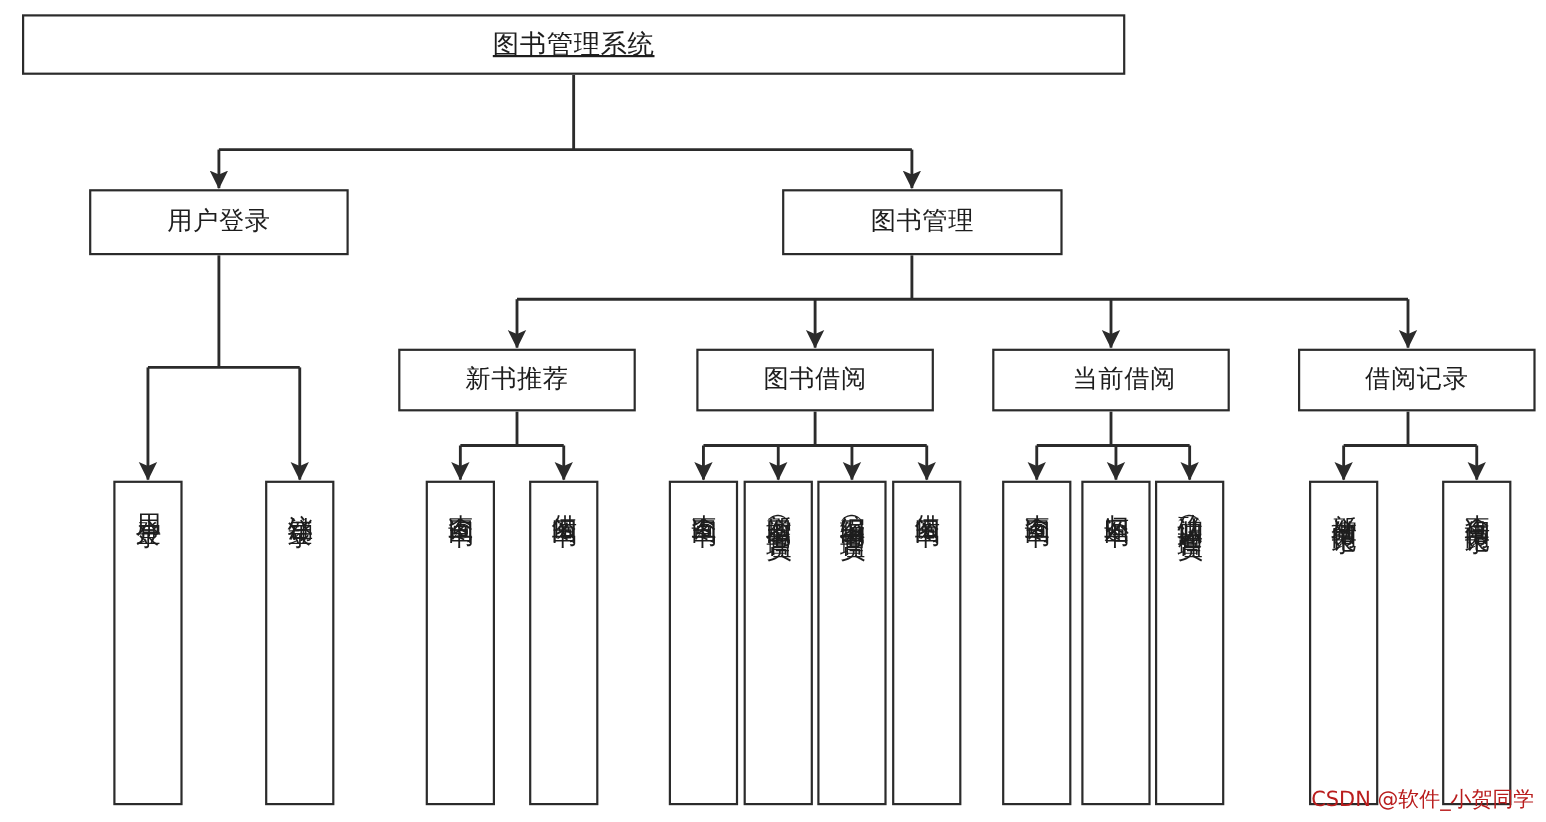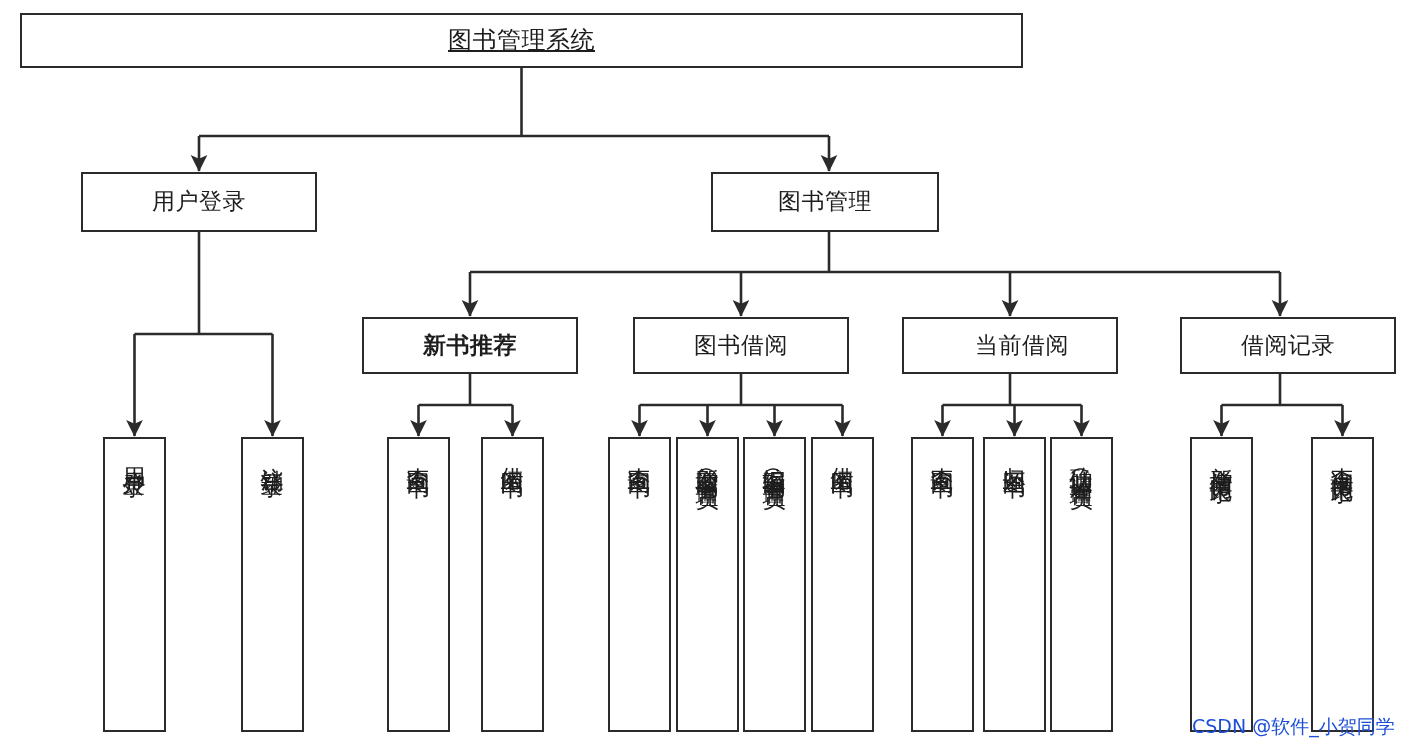--- a/index.html
+++ b/index.html
@@ -117,24 +117,24 @@
       </g>
   </svg>
 
   <div id="node-layer">
       <div class="node horiz root" style="left: 20px; top: 13px; width: 1003px; height: 55px; text-decoration: underline;">
         <span class="lbl">图书管理系统</span>
       </div>
       <div class="node horiz" style="left: 81px; top: 172px; width: 236px; height: 60px;">
         <span class="lbl">用户登录</span>
       </div>
-      <div class="node horiz" style="left: 711px; top: 172px; width: 228px; height: 60px;">
+      <div class="node horiz" style="left: 711px; top: 172px; width: 255px; height: 60px;">
         <span class="lbl">图书管理</span>
       </div>
-      <div class="node horiz" style="left: 362px; top: 317px; width: 216px; height: 57px; font-weight: bold;">
+      <div class="node horiz" style="left: 362px; top: 317px; width: 216px; height: 57px;">
         <span class="lbl">新书推荐</span>
       </div>
       <div class="node horiz" style="left: 633px; top: 317px; width: 216px; height: 57px;">
         <span class="lbl">图书借阅</span>
       </div>
       <div class="node horiz" style="left: 902px; top: 317px; width: 216px; height: 57px; padding-left: 24px;">
         <span class="lbl">当前借阅</span>
       </div>
       <div class="node horiz" style="left: 1180px; top: 317px; width: 216px; height: 57px;">
         <span class="lbl">借阅记录</span>
@@ -173,15 +173,15 @@
         <span class="lbl">确认归还（管理员）</span>
       </div>
       <div class="node vert" style="left: 1190px; top: 437px; width: 63px; height: 295px;">
         <span class="lbl">新增借阅记录</span>
       </div>
       <div class="node vert" style="left: 1311px; top: 437px; width: 63px; height: 295px;">
         <span class="lbl">查询借阅记录</span>
       </div>
     </div>
 
-  <div class="watermark" style="left: 1192px; top: 714px; color: #1d4ed8;">CSDN @软件_小贺同学</div>
+  <div class="watermark" style="left: 1192px; top: 714px; color: #b91c1c;">CSDN @软件_小贺同学</div>
 
 </div>
 
 </body></html>

